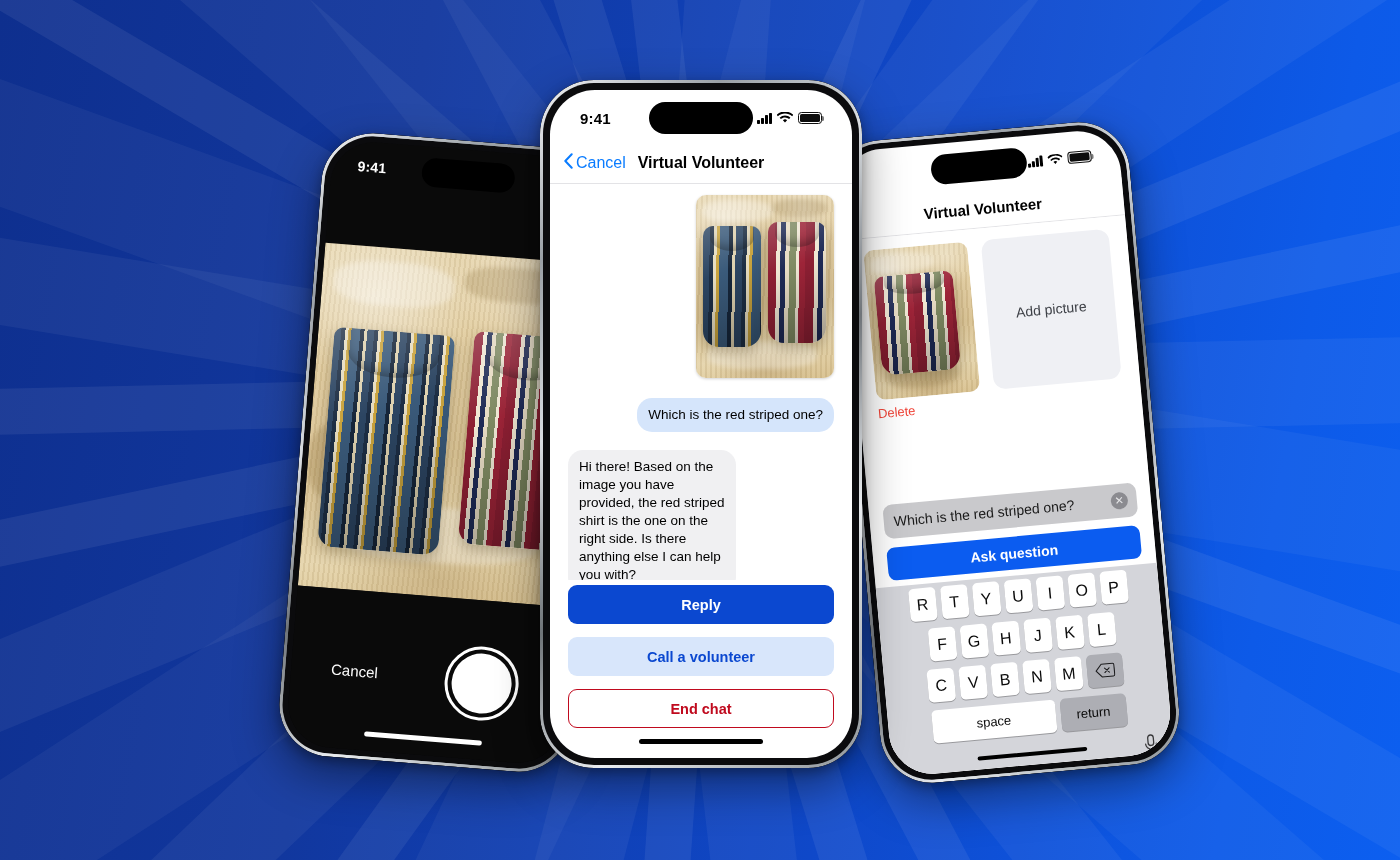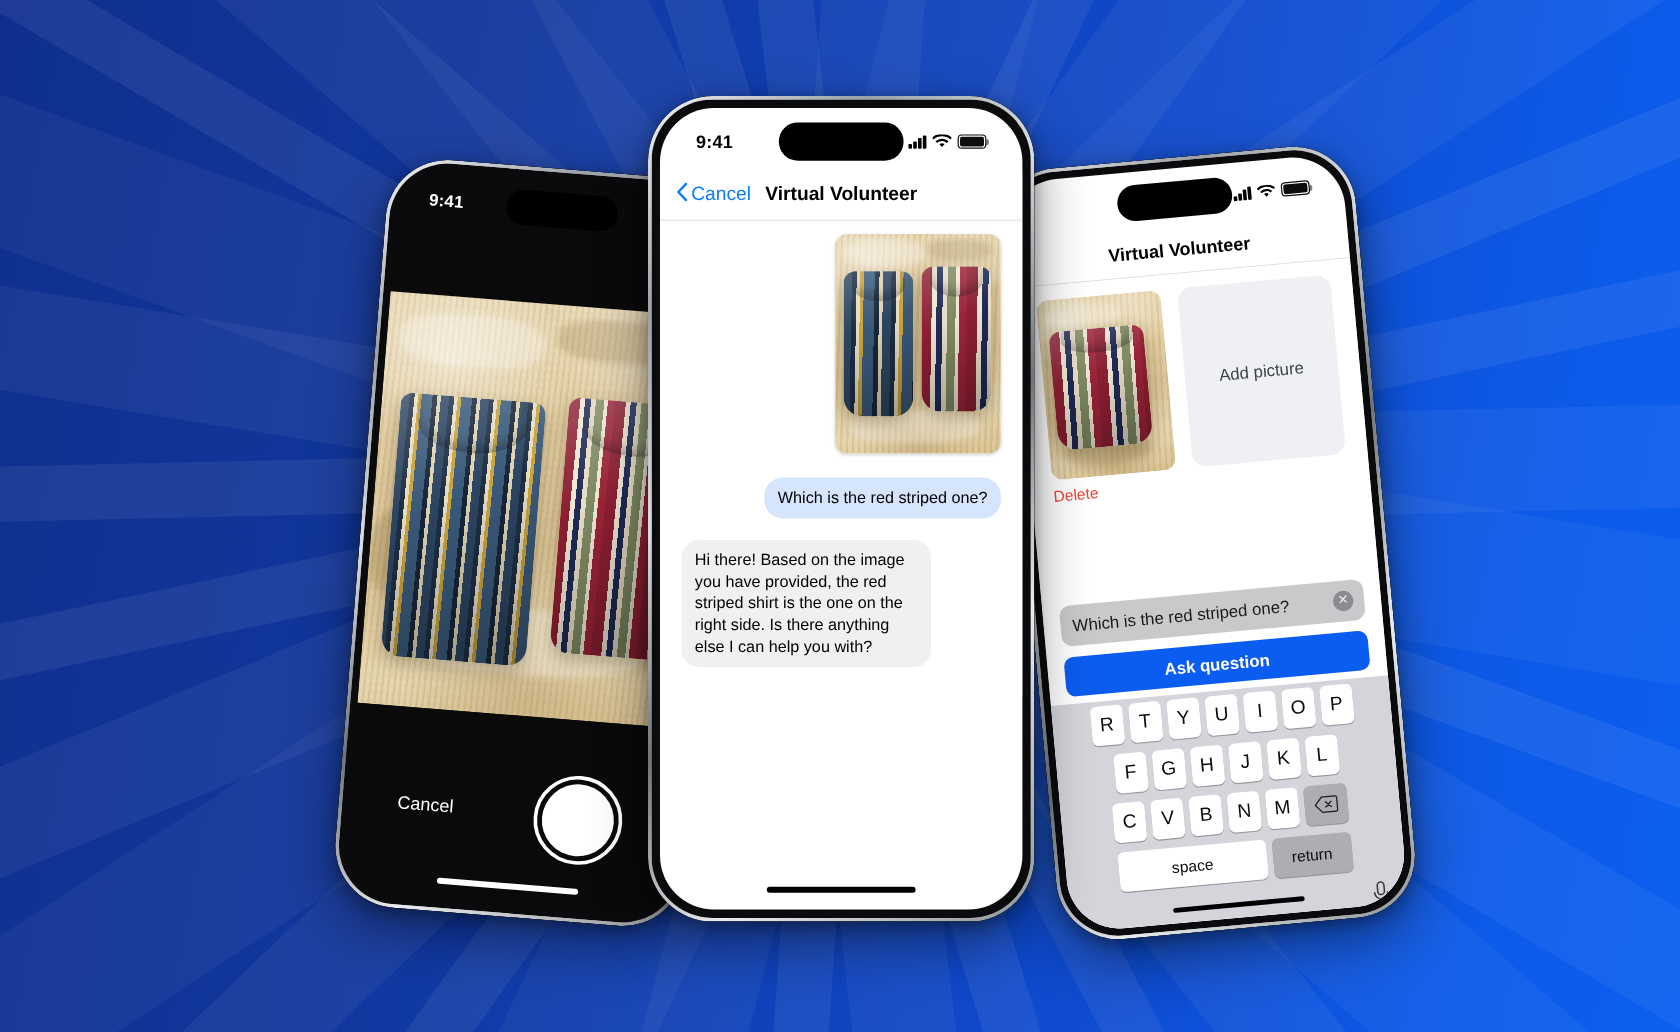--- a/index.html
+++ b/index.html
@@ -193,21 +193,21 @@
   .msg-photo {
     width: 138px; height: 183px; margin-left: auto;
     border-radius: 10px; overflow:hidden;
     box-shadow: 0 1px 3px rgba(0,0,0,.18);
   }
   .bubble {
     max-width: 86%; padding: 8px 11px; border-radius: 15px;
     font-size: 13.5px; line-height: 1.33; color:#000;
   }
   .bubble.out { background:#d5e5fb; margin-left:auto; width:max-content; max-width:88%; margin-top: 20px; }
-  .bubble.in  { background:#f0f0f2; margin-right:auto; width: 208px; margin-top: 18px; }
+  .bubble.in  { background:#f0f0f2; margin-right:auto; width: 168px; margin-top: 18px; }
   .actions {
     position:absolute; left:0; right:0; bottom: 0; padding: 0 18px 30px;
   }
   .btn {
     height: 39px; border-radius: 9px; display:flex; align-items:center; justify-content:center;
     font-size: 14.5px; font-weight: 700; margin-bottom: 13px;
   }
   .btn-primary { background:#0b48d0; color:#fff; }
   .btn-secondary { background:#d8e6fb; color:#0b48d0; }
   .btn-danger { background:#fff; color:#c00a1e; border:1.4px solid #c00a1e; margin-bottom:0; }
@@ -503,18 +503,23 @@
             <div class="body"></div>
               <div class="collar"></div>
               <div class="shade"></div>
           </div>
         </div>
 
         <div class="bubble out">Which is the red striped one?</div>
         <div class="bubble in">Hi there! Based on the image you have provided, the red striped shirt is the one on the right side. Is there anything else I can help you with?</div>
       </div>
 
+      <div class="actions">
+        <div class="btn btn-primary">Reply</div>
+        <div class="btn btn-secondary">Call a volunteer</div>
+        <div class="btn btn-danger">End chat</div>
+      </div>
 
       <div class="homebar"></div>
     </div>
   </div>
 
 </div>
 
 </body></html>

